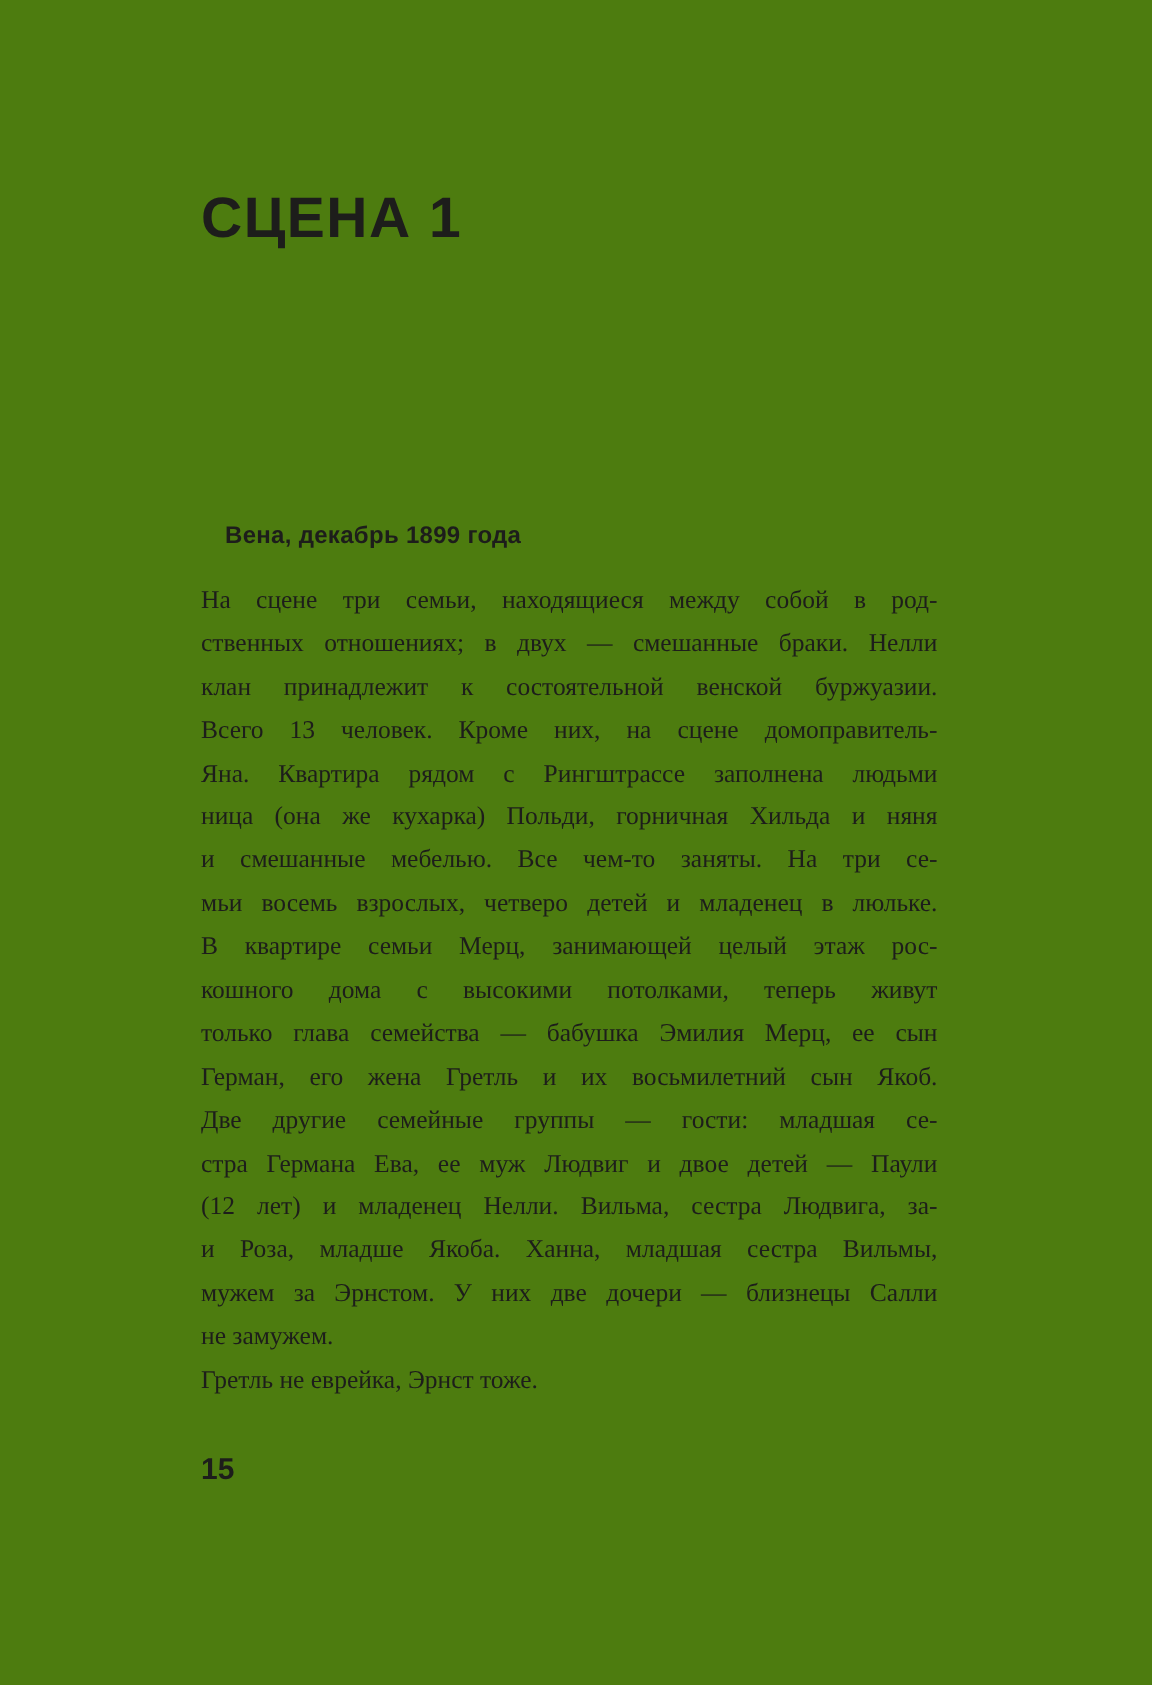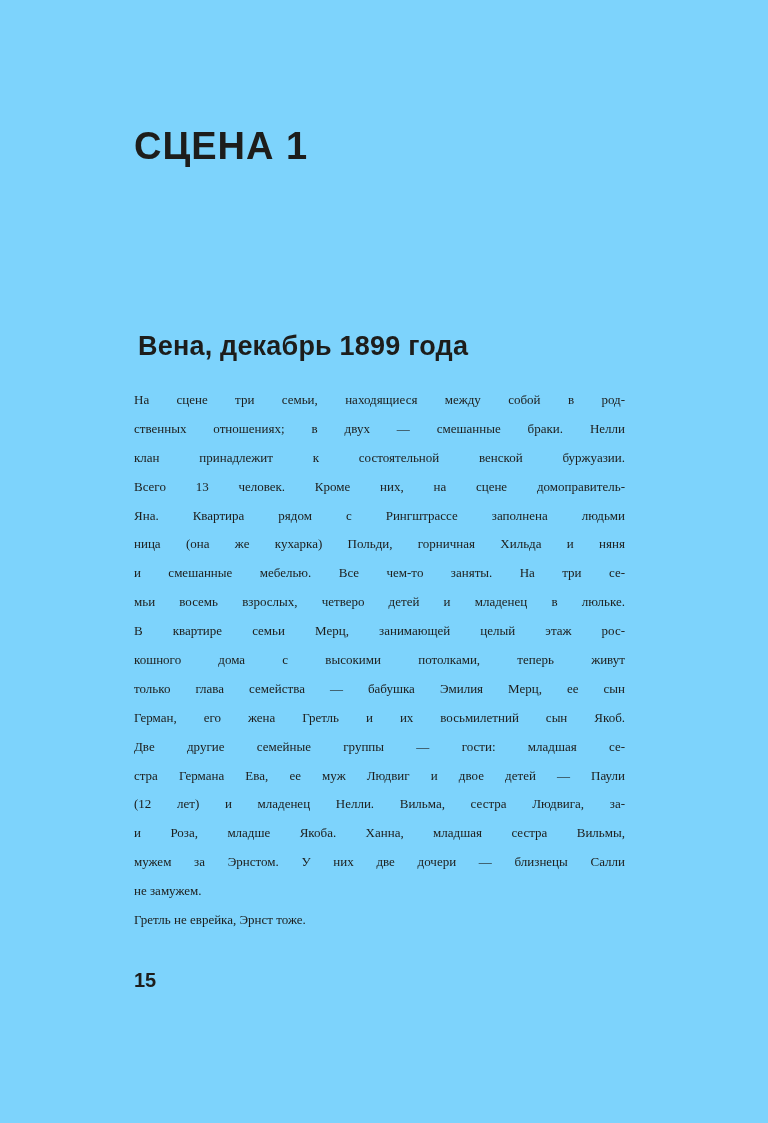--- a/index.html
+++ b/index.html
@@ -4,54 +4,54 @@
 <style>
   html, body {
     margin: 0;
     padding: 0;
     background: #ffffff;
   }
   .page {
     position: relative;
     width: 768px;
     height: 1123px;
-    background: #7dd3fc;
+    background: #4d7c0f;
     overflow: hidden;
   }
   .chapter-title {
     position: absolute;
     left: 134px;
     top: 124px;
     margin: 0;
     font-family: "Liberation Sans", sans-serif;
     font-weight: 700;
     font-size: 38px;
     line-height: 44px;
     letter-spacing: 1px;
     color: #1d1d1b;
   }
   .section-title {
     position: absolute;
     left: 134px;
     top: 327px;
-    margin: 4px;
+    margin: 16px;
     font-family: "Liberation Sans", sans-serif;
     font-weight: 700;
-    font-size: 27px;
+    font-size: 16px;
     line-height: 30px;
     letter-spacing: 0.2px;
     color: #1d1d1b;
   }
   .body-text {
     position: absolute;
     left: 134px;
     top: 386px;
     width: 491px;
     font-family: "Liberation Serif", serif;
-    font-size: 13px;
+    font-size: 17px;
     line-height: 28.9px;
     color: #1d1d1b;
   }
   .line {
     height: 28.9px;
     text-align: justify;
     text-align-last: justify;
     white-space: normal;
     overflow: hidden;
   }

